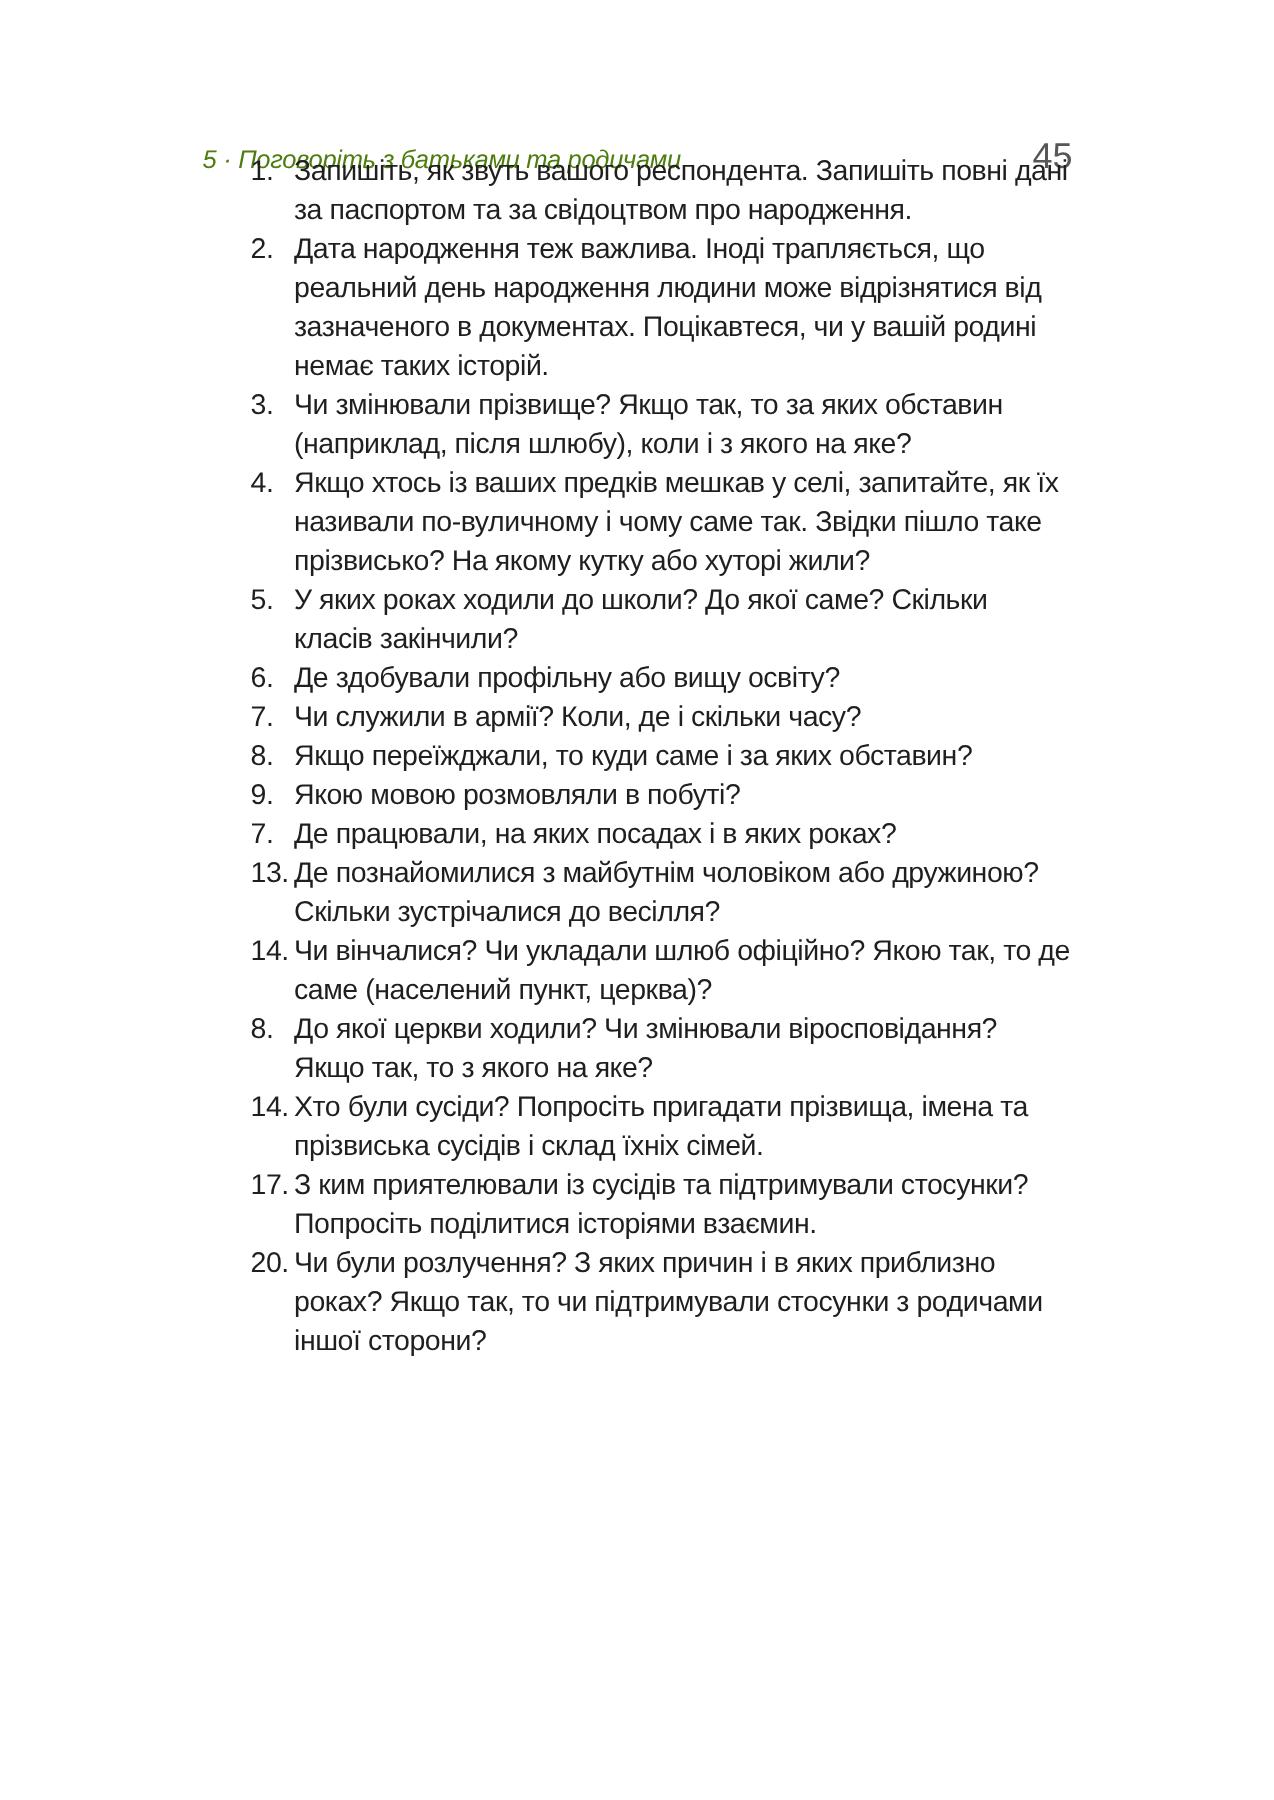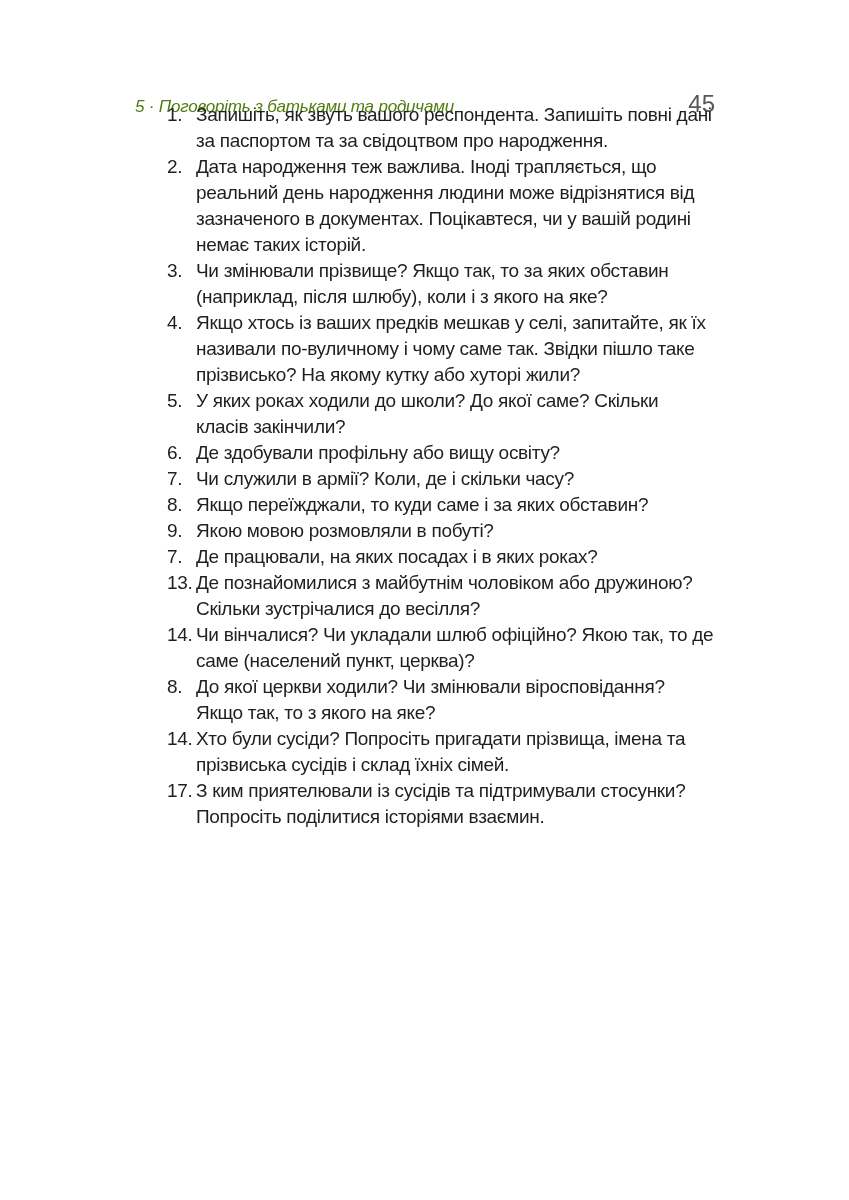--- a/index.html
+++ b/index.html
@@ -127,15 +127,19 @@
       <span class="txt">До якої церкви ходили? Чи змінювали віросповідання? Якщо так, то з якого на яке?</span>
     </li>
     <li>
       <span class="num">14.</span>
       <span class="txt">Хто були сусіди? Попросіть пригадати прізвища, імена та прізвиська сусідів і склад їхніх сімей.</span>
     </li>
     <li>
       <span class="num">17.</span>
       <span class="txt">З ким приятелювали із сусідів та підтримували стосунки? Попросіть поділитися історіями взаємин.</span>
     </li>
+    <li>
+      <span class="num">20.</span>
+      <span class="txt">Чи були розлучення? З яких причин і в яких приблизно роках? Якщо так, то чи підтримували стосунки з родичами іншої сторони?</span>
+    </li>
   </ol>
 
 </div>
 
 </body></html>

